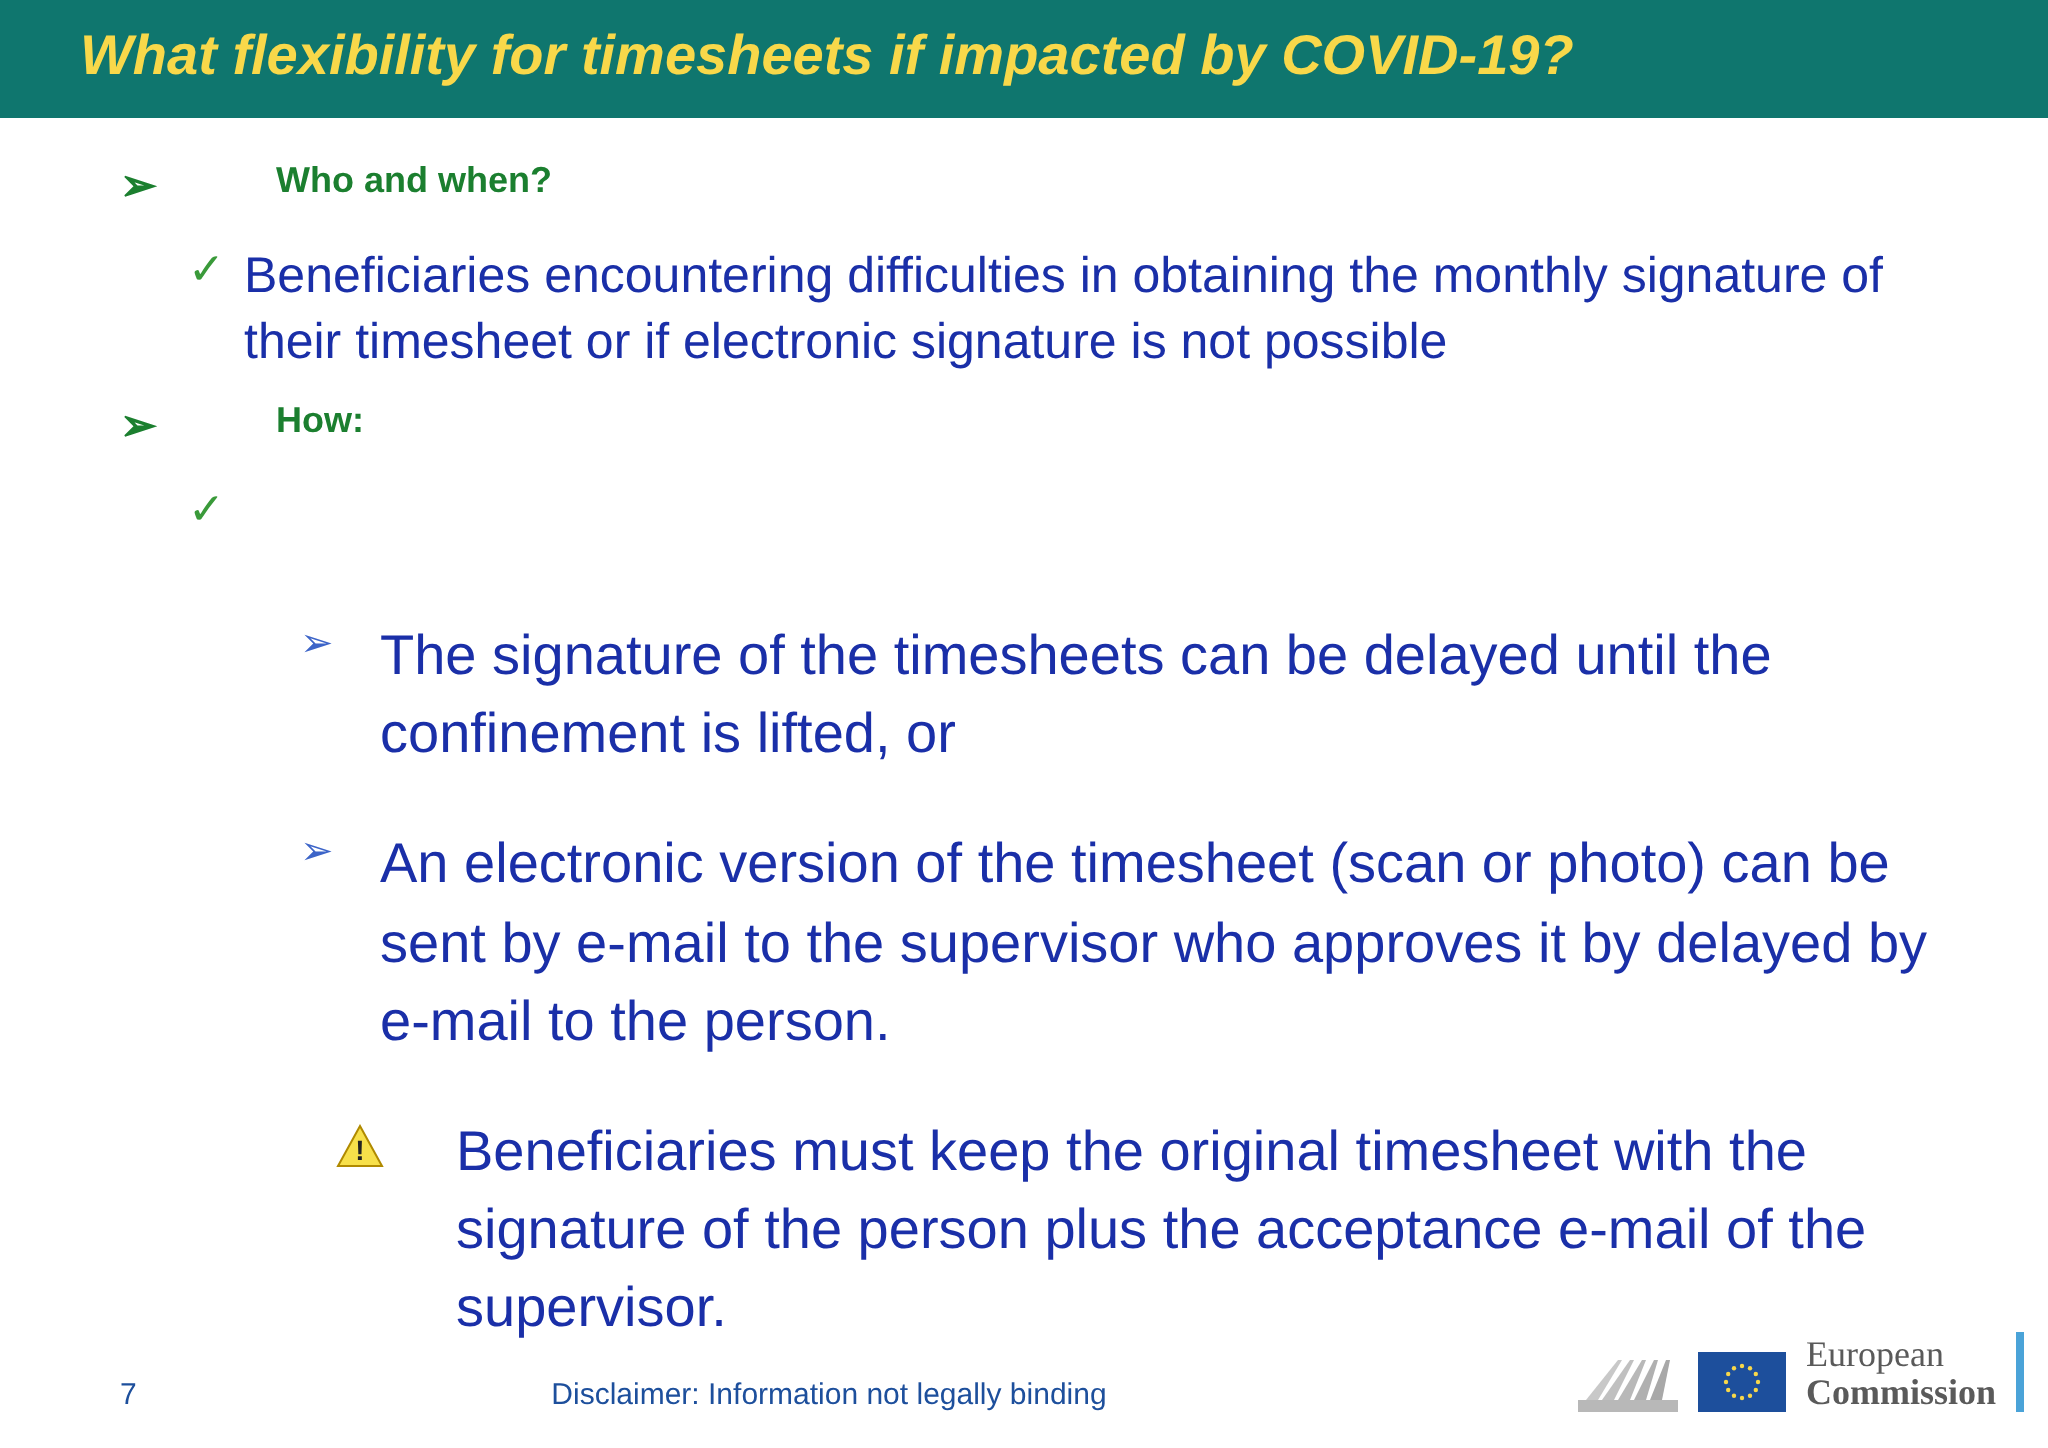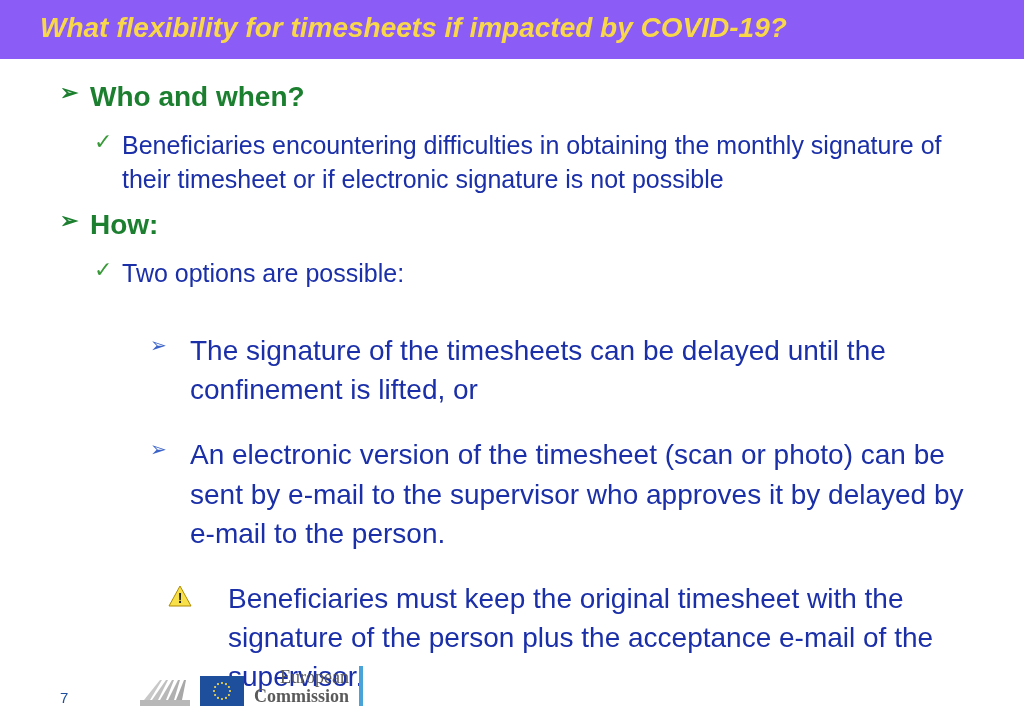--- a/index.html
+++ b/index.html
@@ -5,21 +5,21 @@
   * { margin: 0; padding: 0; box-sizing: border-box; }
   body {
     font-family: Verdana, Geneva, sans-serif;
     width: 1024px;
     height: 724px;
     background: #ffffff;
     position: relative;
     overflow: hidden;
   }
   .header {
-    background: #8b5cf6;
+    background: #0f766e;
     padding: 10px 40px 14px 40px;
   }
   .title {
     color: #f8d84a;
     font-size: 28px;
     font-weight: bold;
     font-style: italic;
     line-height: 1.25;
   }
   .content {
@@ -34,22 +34,23 @@
     color: #1b7f2f;
     font-size: 22px;
     font-weight: bold;
     width: 30px;
     flex-shrink: 0;
     line-height: 1.3;
   }
   .sec-heading {
     color: #1b7f2f;
     font-weight: bold;
-    font-size: 28px;
+    font-size: 18px;
     line-height: 1.3;
+    margin-left: 48px;
   }
   .check-row {
     display: flex;
     align-items: flex-start;
     margin-left: 34px;
     margin-top: 14px;
     margin-bottom: 10px;
   }
   .check-mark {
     color: #3a9a3a;
@@ -123,21 +124,20 @@
     width: 44px;
     height: 30px;
     background: #1d4f9c;
     position: relative;
   }
   .euro-text {
     font-family: Georgia, serif;
     color: #5a5a5a;
     line-height: 1.05;
     font-size: 18px;
-    text-align: right;
   }
   .euro-text .l1 { font-weight: normal; }
   .euro-text .l2 { font-weight: bold; }
   .bar {
     width: 4px;
     height: 40px;
     background: #4aa3d8;
   }
   .building {
     width: 50px;
@@ -163,21 +163,20 @@
     <span class="check-text">Beneficiaries encountering difficulties in obtaining the monthly signature of their timesheet or if electronic signature is not possible</span>
   </div>
 
   <div class="sec-row" style="margin-top:4px;">
     <span class="arrow-green">➢</span>
     <span class="sec-heading">How:</span>
   </div>
 
   <div class="check-row">
     <span class="check-mark">✓</span>
-    <span class="check-text">Two options are possible:</span>
   </div>
 
   <div class="sub-arrow-row" style="margin-top:40px;">
     <span class="arrow-blue">➢</span>
     <span class="sub-text">The signature of the timesheets can be delayed until the confinement is lifted, or</span>
   </div>
 
   <div class="sub-arrow-row">
     <span class="arrow-blue">➢</span>
     <span class="sub-text">An electronic version of the timesheet (scan or photo) can be sent by e-mail to the supervisor who approves it by delayed by e-mail to the person.</span>
@@ -190,20 +189,21 @@
         <text x="12" y="18" text-anchor="middle" font-size="14" font-weight="bold" fill="#222">!</text>
       </svg>
     </span>
     <span class="sub-text" style="padding-left:20px;">Beneficiaries must keep the original timesheet with the signature of the person plus the acceptance e-mail of the supervisor.</span>
   </div>
 
 </div>
 
 <div class="footer">
   <div class="page-num">7</div>
+  <div class="disclaimer">Disclaimer: Information not legally binding</div>
   <div class="logos">
     <svg class="building" viewBox="0 0 50 30">
       <rect x="0" y="24" width="50" height="6" fill="#b8b8b8"></rect>
       <polygon points="4,24 20,4 22,4 10,24" fill="#c8c8c8"></polygon>
       <polygon points="12,24 26,4 28,4 18,24" fill="#c0c0c0"></polygon>
       <polygon points="20,24 32,4 34,4 26,24" fill="#b8b8b8"></polygon>
       <polygon points="28,24 38,4 40,4 34,24" fill="#b0b0b0"></polygon>
       <polygon points="36,24 44,4 46,4 42,24" fill="#a8a8a8"></polygon>
     </svg>
     <div class="flag">

